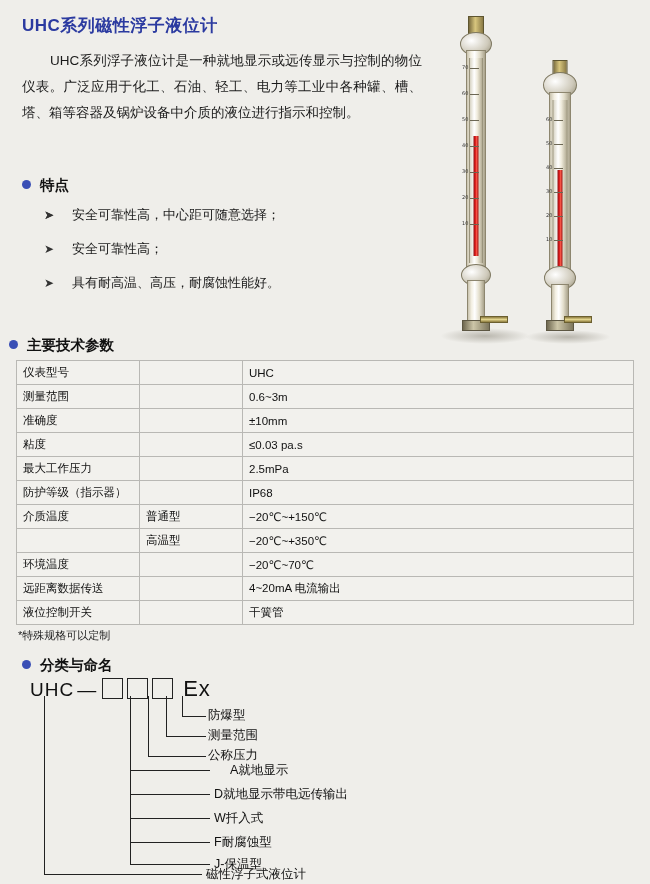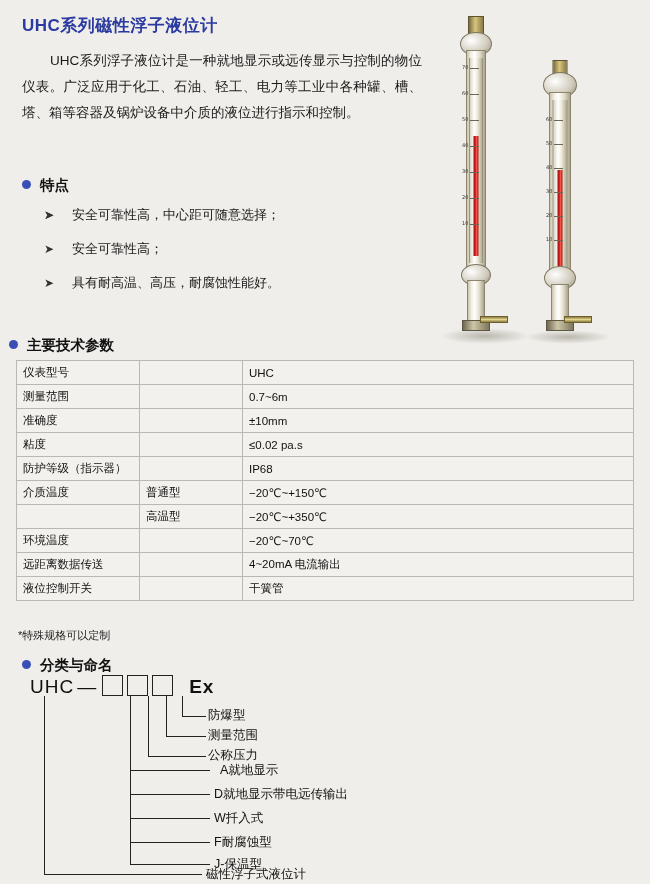--- a/index.html
+++ b/index.html
@@ -72,21 +72,21 @@
   }
   .code-line{
     position:absolute;left:30px;top:24px;
     font-size:19px;letter-spacing:1px;color:#111;
   }
   .code-line .dash{display:inline-block;width:26px;text-align:center;}
   .box{
     display:inline-block;width:19px;height:19px;border:1px solid #222;
     margin:0 2px;vertical-align:middle;position:relative;top:-2px;
   }
-  .ex{margin-left:14px;font-size:19px;font-weight:bold;}
+  .ex{margin-left:8px;font-size:22px;}
 
   .leader-labels{position:absolute;left:0;top:0;width:650px;height:232px;}
   .lbl{
     position:absolute;font-size:12.5px;color:#111;white-space:nowrap;
   }
   .vline{position:absolute;width:1px;background:#222;}
   .hline{position:absolute;height:1px;background:#222;}
 
   
   .gauges{position:absolute;left:430px;top:8px;width:210px;height:340px;}
@@ -220,31 +220,36 @@
   <table class="spec-table">
     <tbody>
       <tr>
           <td class="k3">仪表型号</td>
           <td class="k2"></td>
           <td>UHC</td>
         </tr>
       <tr>
           <td class="k3">测量范围</td>
           <td class="k2"></td>
-          <td>0.7~6m</td>
+          <td>0.6~3m</td>
         </tr>
       <tr>
           <td class="k3">准确度</td>
           <td class="k2"></td>
           <td>±10mm</td>
         </tr>
       <tr>
           <td class="k3">粘度</td>
           <td class="k2"></td>
-          <td>≤0.02 pa.s</td>
+          <td>≤0.03 pa.s</td>
+        </tr>
+      <tr>
+          <td class="k3">最大工作压力</td>
+          <td class="k2"></td>
+          <td>2.5mPa</td>
         </tr>
       <tr>
           <td class="k3">防护等级（指示器）</td>
           <td class="k2"></td>
           <td>IP68</td>
         </tr>
       <tr>
           <td class="k3">介质温度</td>
           <td class="k2">普通型</td>
           <td>−20℃~+150℃</td>
@@ -294,21 +299,21 @@
       <div class="hline" style="left:166px;top:84px;width:40px;"></div>
       <div class="lbl" style="left:208px;top:75px;">测量范围</div>
 
       <div class="vline" style="left:148px;top:44px;height:60px;"></div>
       <div class="hline" style="left:148px;top:104px;width:58px;"></div>
       <div class="lbl" style="left:208px;top:95px;">公称压力</div>
 
       <div class="vline" style="left:130px;top:44px;height:98px;"></div>
       <div class="vline" style="left:130px;top:118px;height:24px;"></div>
       <div class="hline" style="left:130px;top:118px;width:80px;"></div>
-      <div class="lbl" style="left:220px;top:110px;">A就地显示</div>
+      <div class="lbl" style="left:230px;top:110px;">A就地显示</div>
 
       <div class="hline" style="left:130px;top:142px;width:80px;"></div>
       <div class="lbl" style="left:214px;top:134px;">D就地显示带电远传输出</div>
 
       <div class="vline" style="left:130px;top:142px;height:24px;"></div>
       <div class="hline" style="left:130px;top:166px;width:80px;"></div>
       <div class="lbl" style="left:214px;top:158px;">W扦入式</div>
 
       <div class="vline" style="left:130px;top:166px;height:24px;"></div>
       <div class="hline" style="left:130px;top:190px;width:80px;"></div>

